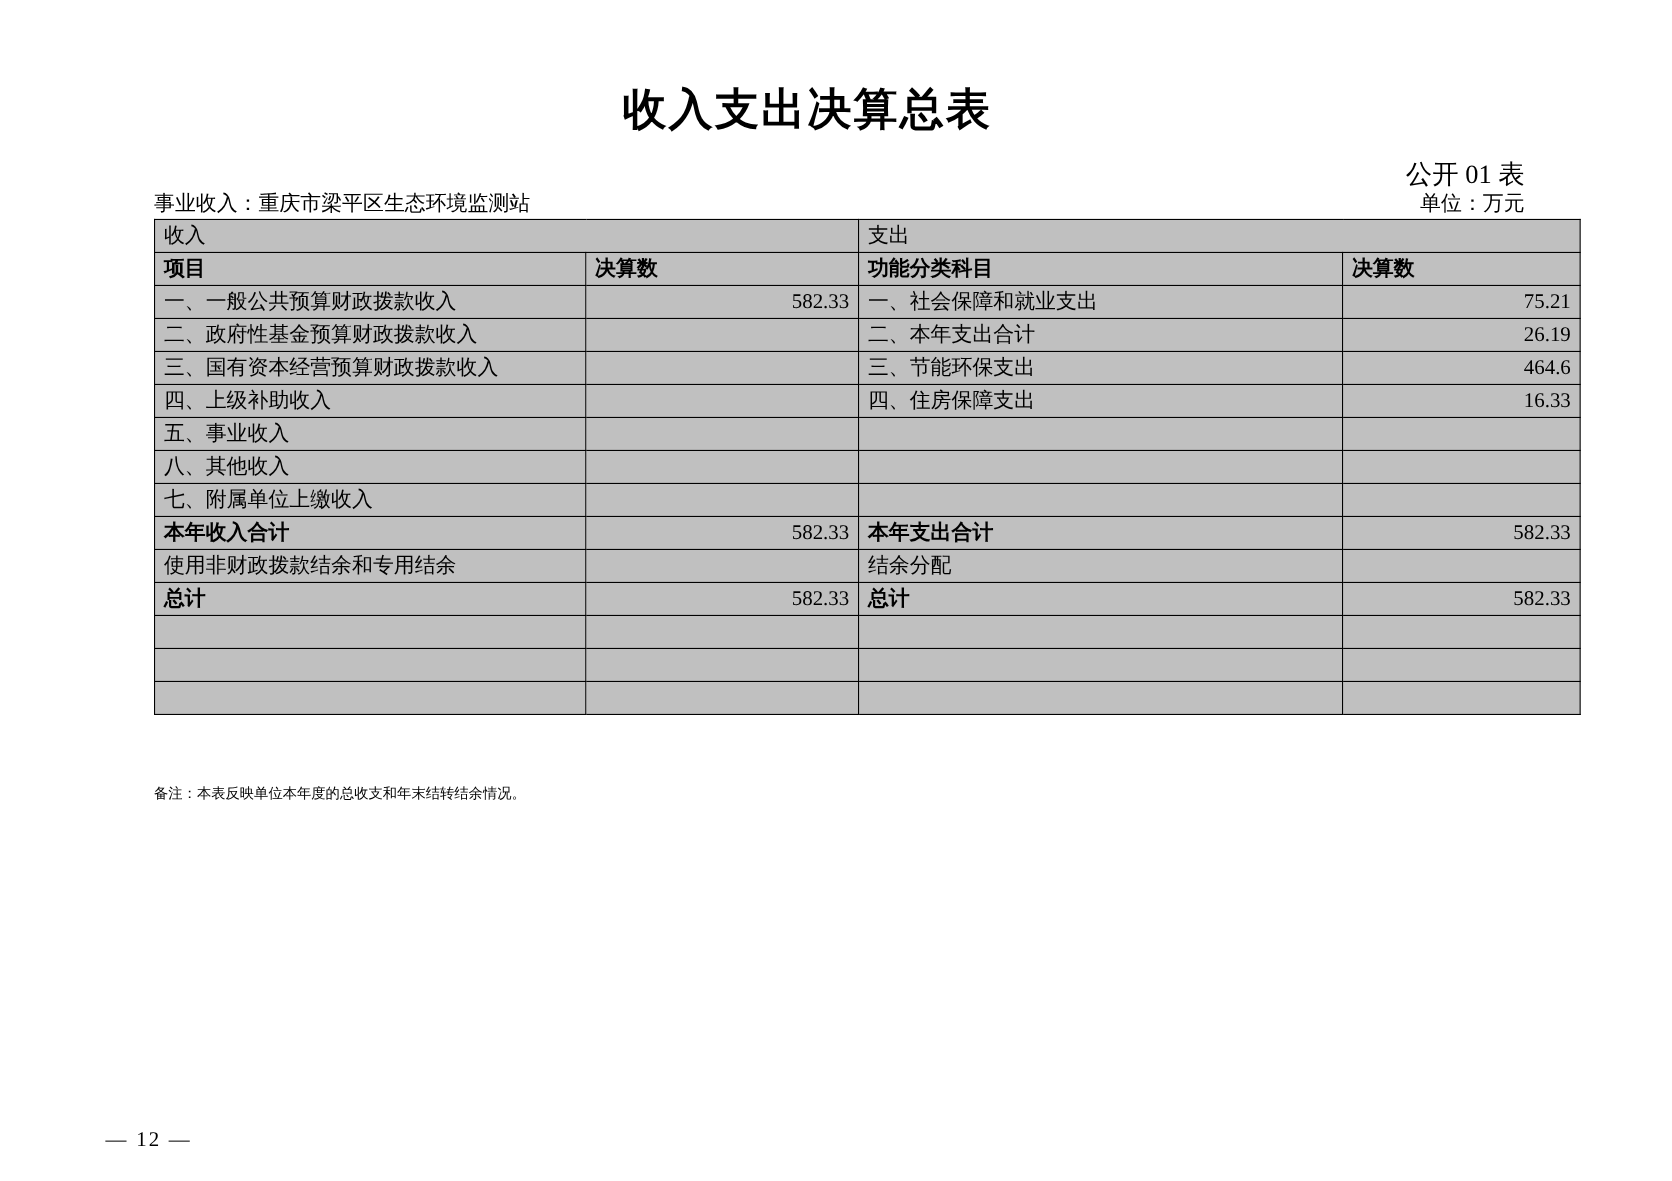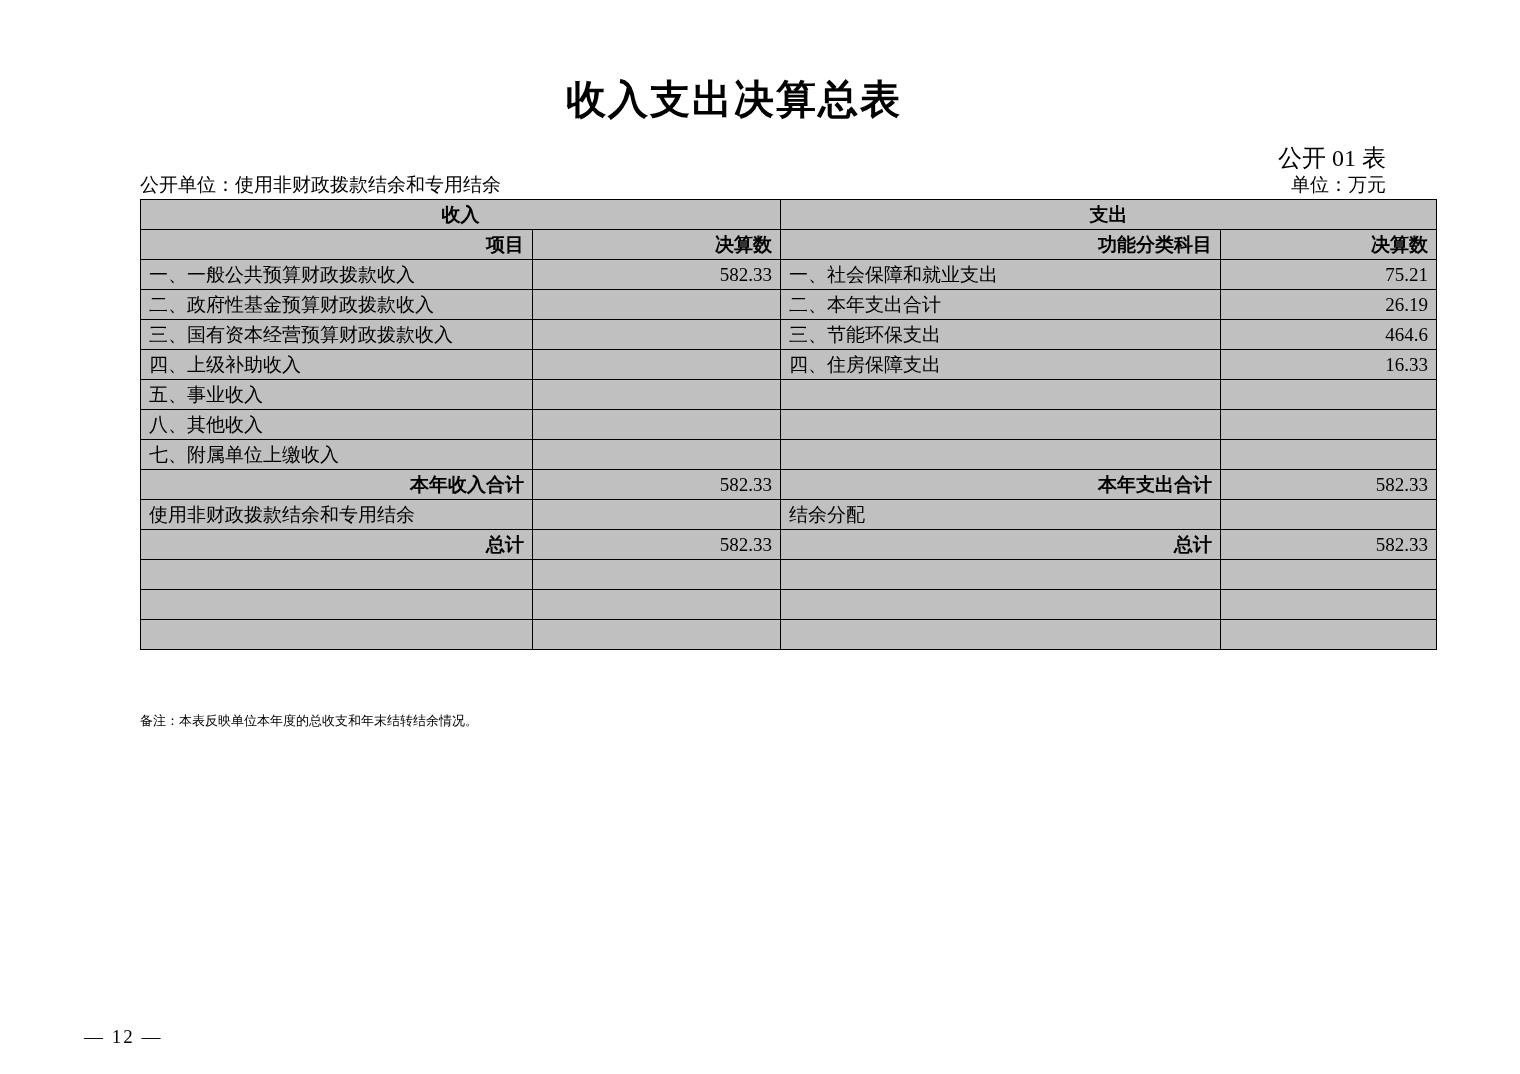--- a/index.html
+++ b/index.html
@@ -60,55 +60,55 @@
     background: #c0c0c0;
     height: 29px;
     font-size: 19px;
     padding: 0 8px;
     font-family: "Liberation Serif", "DejaVu Serif", serif;
     line-height: 1.15;
     vertical-align: middle;
     overflow: hidden;
     white-space: nowrap;
   }
-  td.ctr { text-align: right; }
+  td.ctr { text-align: left; }
   td.right { text-align: right; padding-right: 14px; }
   td.bold { font-weight: bold; }
-  td.sec-head { text-align: center; font-weight: bold; }
+  td.sec-head { font-weight: normal; }
   .col-a { width: 392px; }
   .col-b { width: 248px; }
   .col-c { width: 440px; }
   .col-d { width: 216px; }
   .note {
     position: absolute;
     left: 140px;
     top: 712px;
     font-size: 13px;
     font-family: "Liberation Serif", "DejaVu Serif", serif;
   }
   .page-num {
     position: absolute;
-    left: 84px;
+    left: 96px;
     bottom: 26px;
     font-size: 19px;
     font-family: "Liberation Serif", "DejaVu Serif", serif;
     letter-spacing: 2px;
   }
 </style>
 </head>
 <body>
 
 <div class="page">
 
   <h1 class="doc-title">收入支出决算总表</h1>
 
   <div class="sheet-no">公开 01 表</div>
 
   <div class="meta-row">
-    <span>公开单位：使用非财政拨款结余和专用结余</span>
+    <span>事业收入：重庆市梁平区生态环境监测站</span>
     <span>单位：万元</span>
   </div>
 
   <table class="main">
     <colgroup>
       <col class="col-a">
         <col class="col-b">
         <col class="col-c">
         <col class="col-d">
     </colgroup>

